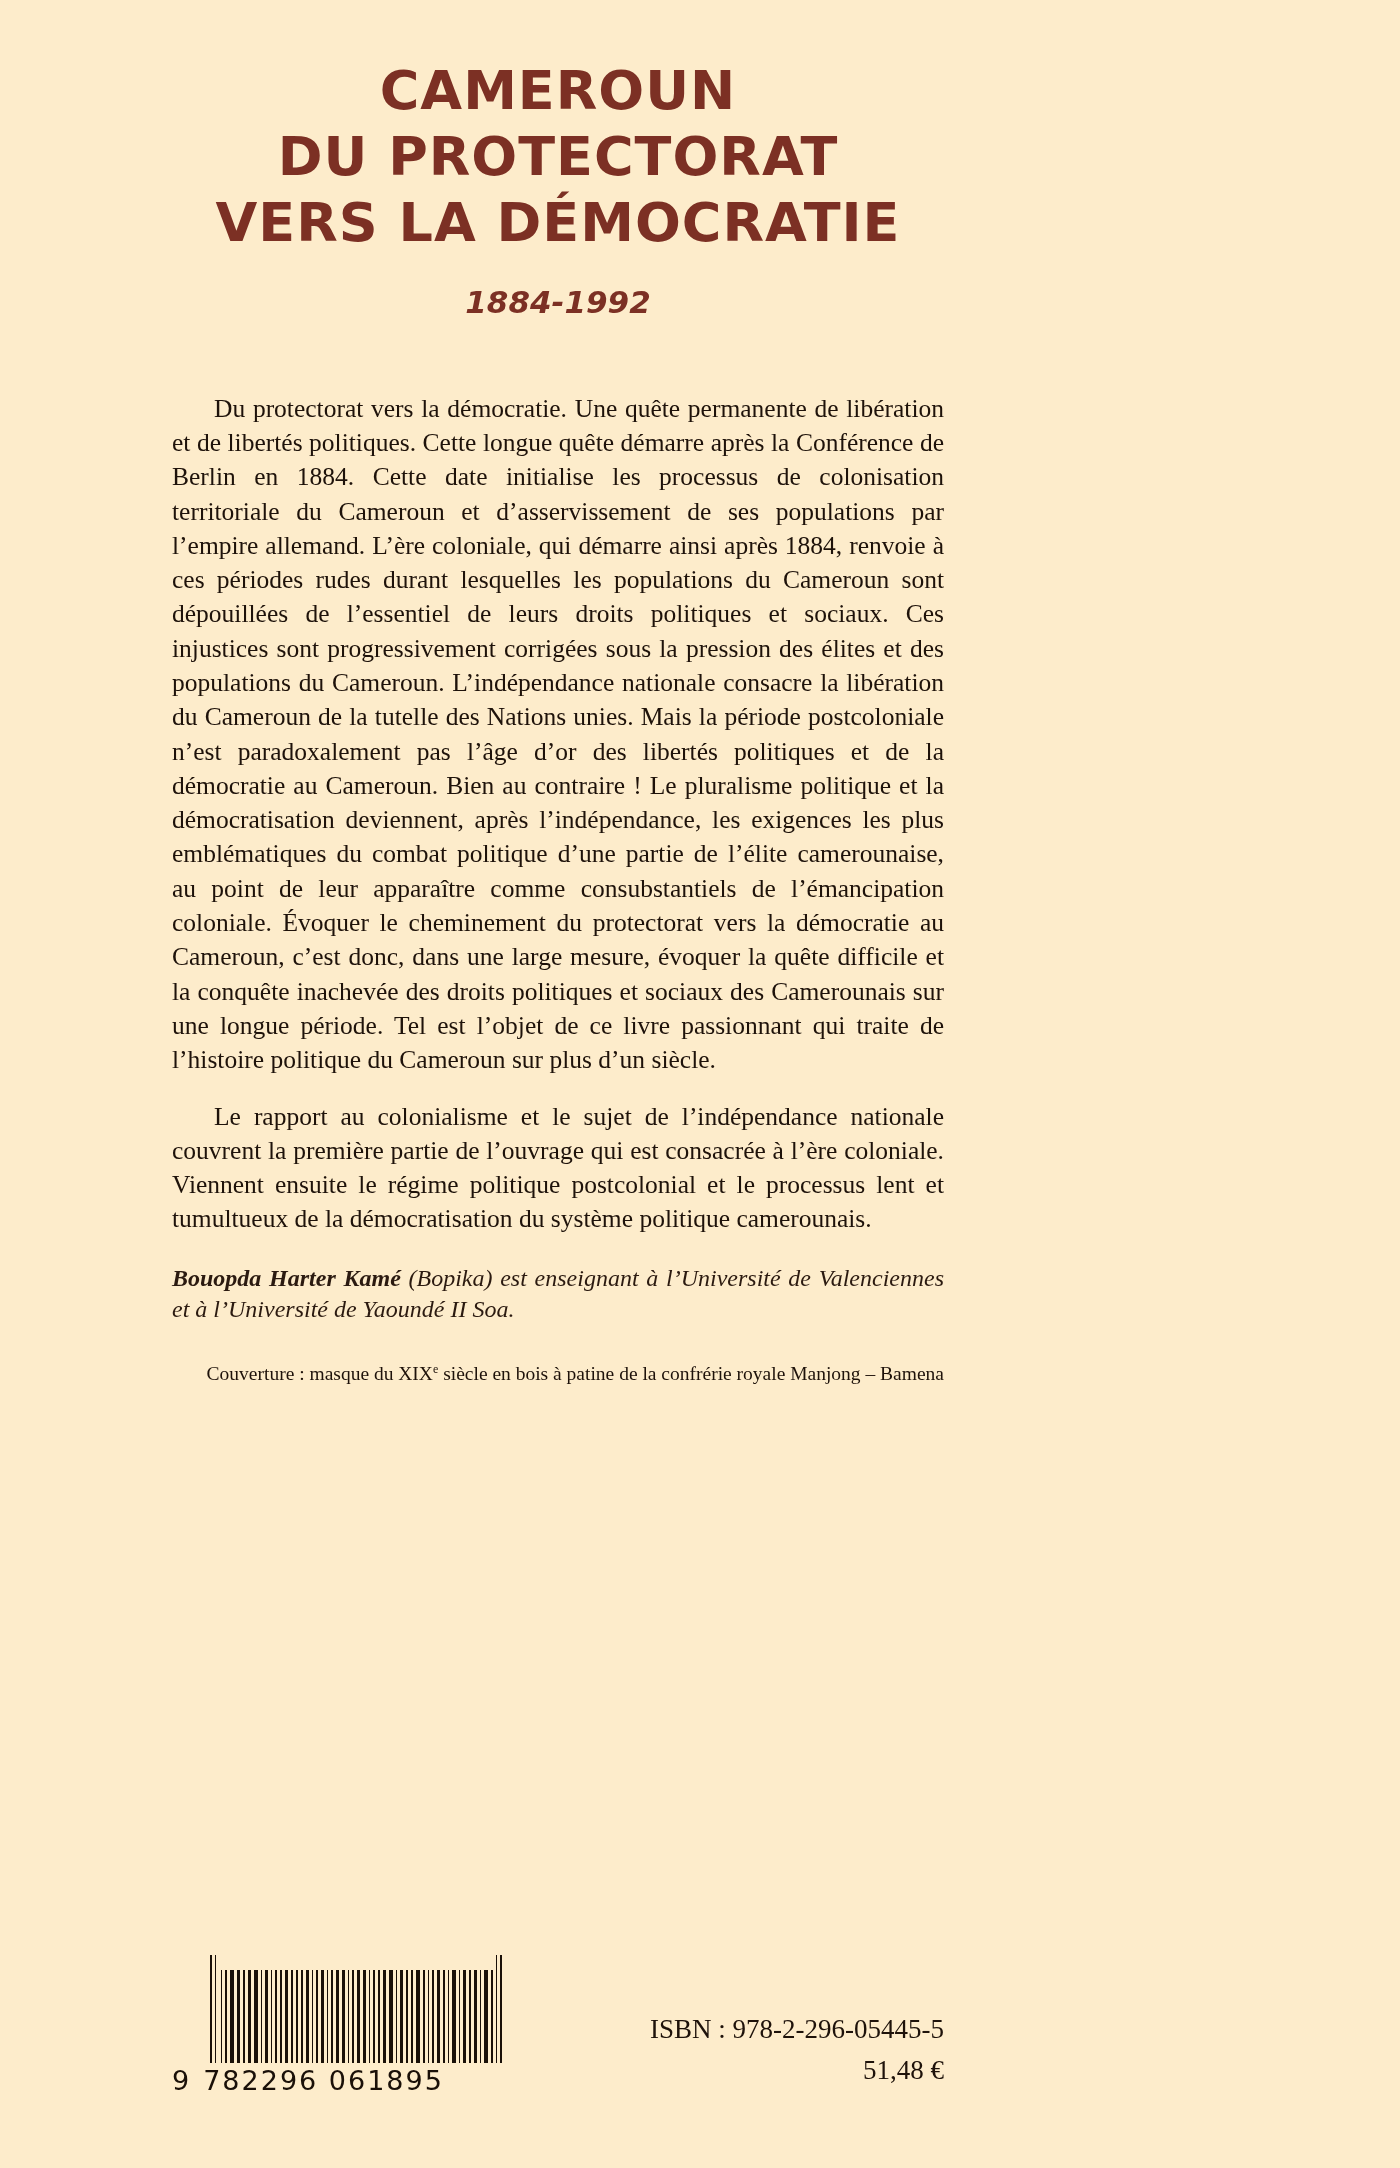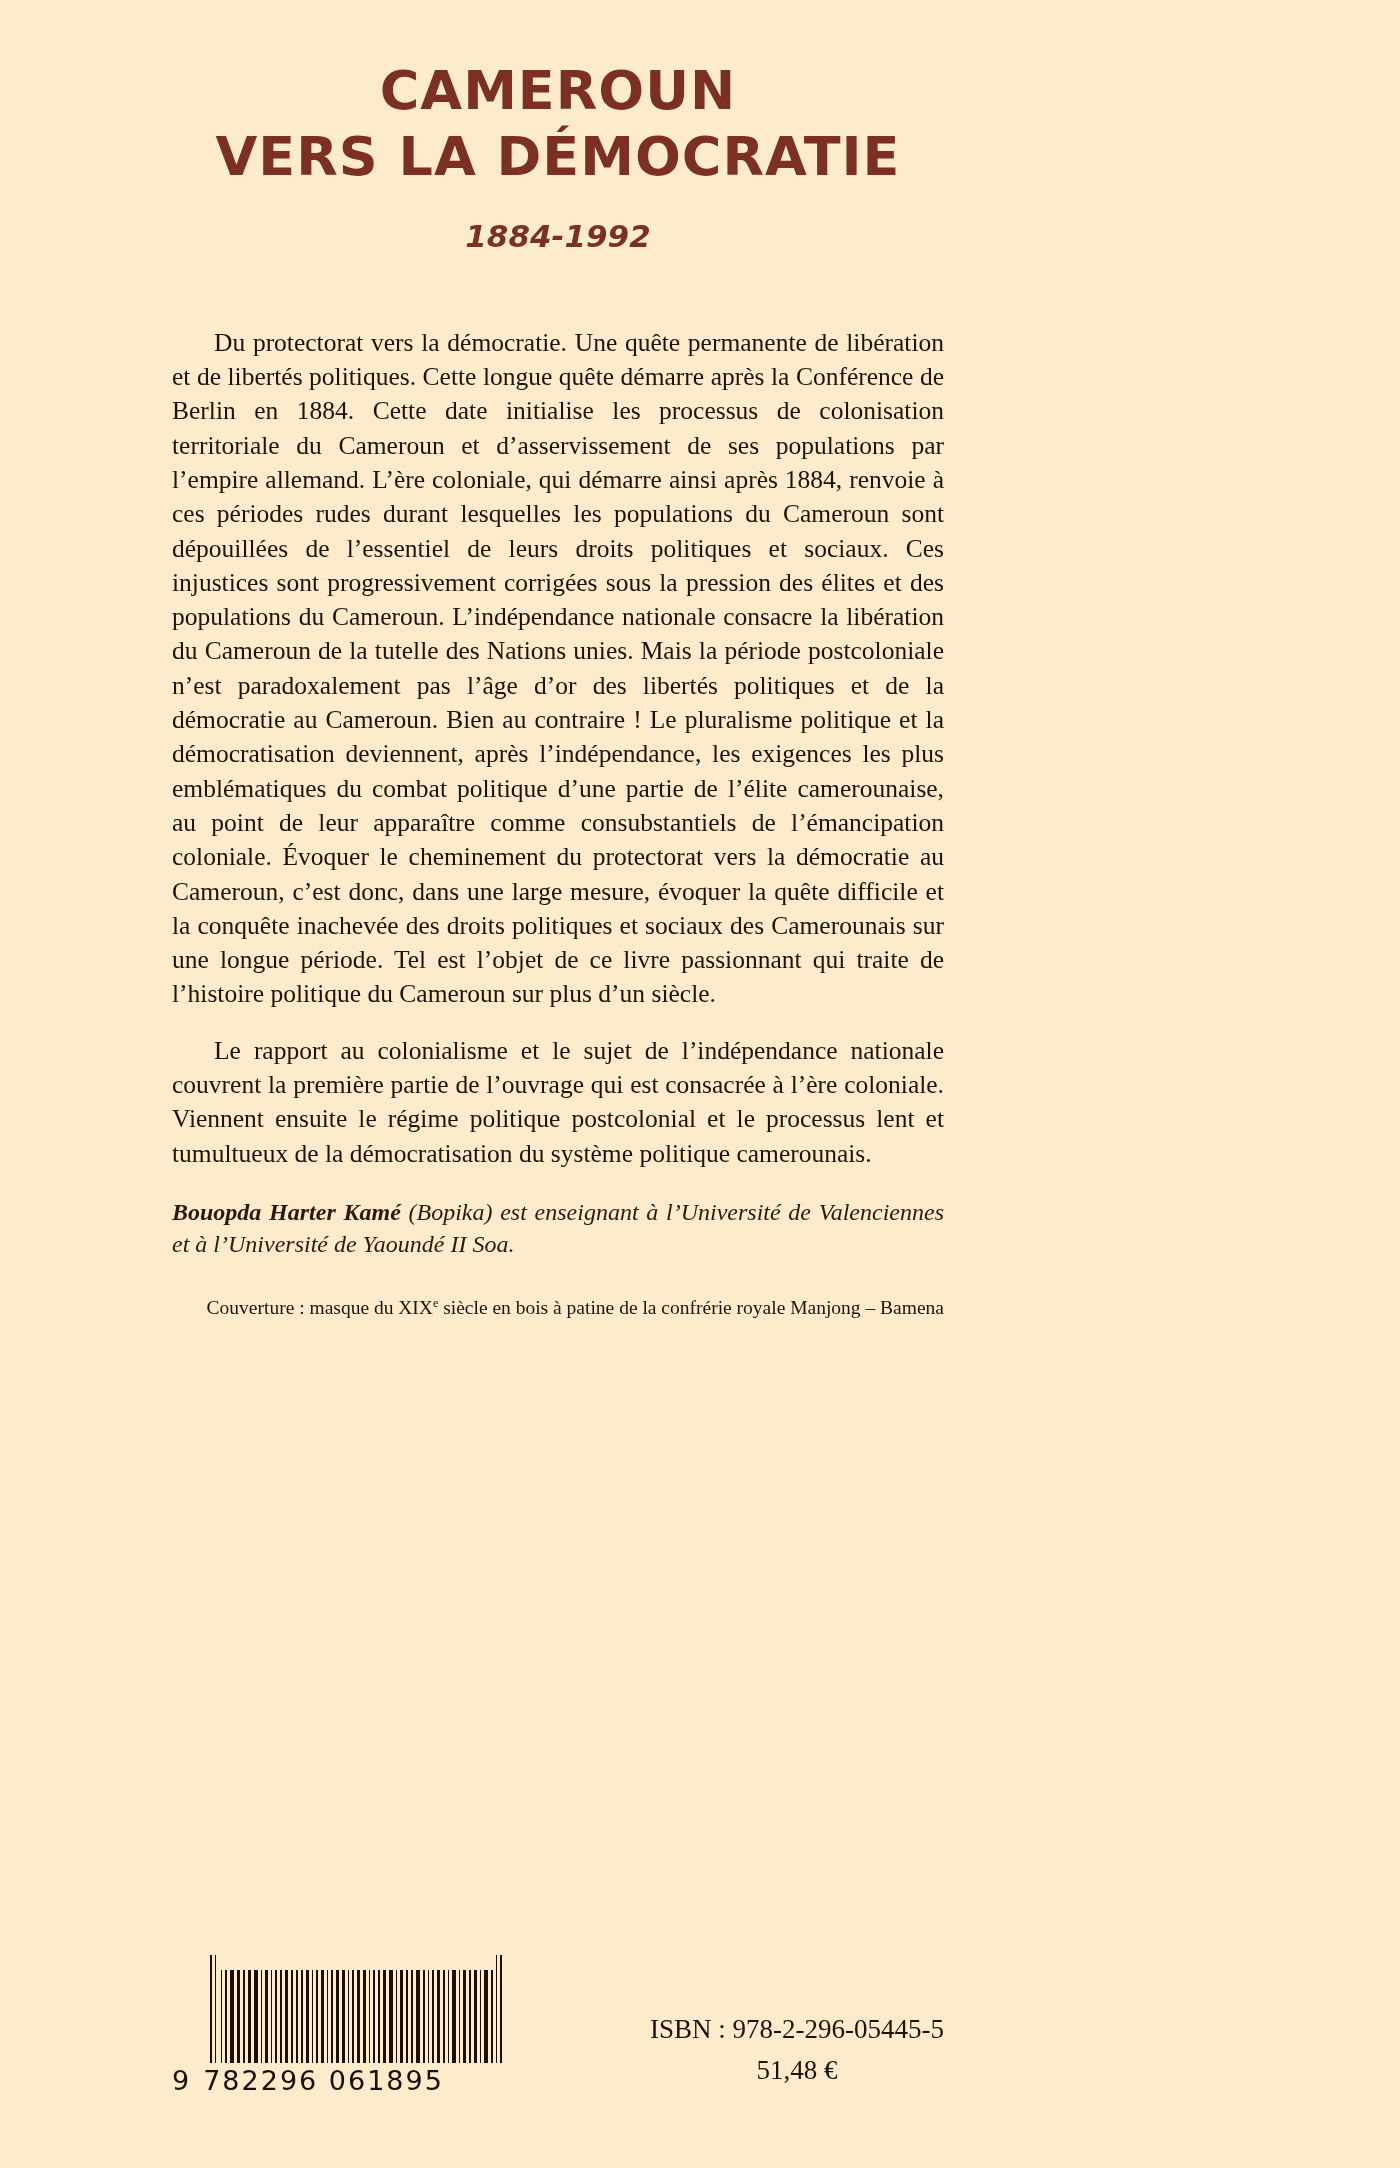--- a/index.html
+++ b/index.html
@@ -108,34 +108,35 @@
     font-family: "DejaVu Sans", sans-serif;
     font-size: 27px;
     letter-spacing: 2px;
     margin-top: 2px;
     color: #1a1008;
   }
   .barcode-digits .lead {
     margin-right: 12px;
   }
   .isbn-block {
-    text-align: center;
+    text-align: right;
     font-size: 27px;
     line-height: 1.5;
     color: #1e120a;
     padding-bottom: 6px;
   }
 </style>
 </head>
 <body>
 
 <div class="page">
 
   <div class="title-block">
     <div class="title-line">CAMEROUN</div>
+    <div class="title-line">DU PROTECTORAT</div>
     <div class="title-line">VERS LA DÉMOCRATIE</div>
     <div class="subtitle">1884-1992</div>
   </div>
 
   <div class="body-copy">
     <p>Du protectorat vers la démocratie. Une quête permanente de libération et de libertés politiques. Cette longue quête démarre après la Conférence de Berlin en 1884. Cette date initialise les processus de colonisation territoriale du Cameroun et d’asservissement de ses populations par l’empire allemand. L’ère coloniale, qui démarre ainsi après 1884, renvoie à ces périodes rudes durant lesquelles les populations du Cameroun sont dépouillées de l’essentiel de leurs droits politiques et sociaux. Ces injustices sont progressivement corrigées sous la pression des élites et des populations du Cameroun. L’indépendance nationale consacre la libération du Cameroun de la tutelle des Nations unies. Mais la période postcoloniale n’est paradoxalement pas l’âge d’or des libertés politiques et de la démocratie au Cameroun. Bien au contraire ! Le pluralisme politique et la démocratisation deviennent, après l’indépendance, les exigences les plus emblématiques du combat politique d’une partie de l’élite camerounaise, au point de leur apparaître comme consubstantiels de l’émancipation coloniale. Évoquer le cheminement du protectorat vers la démocratie au Cameroun, c’est donc, dans une large mesure, évoquer la quête difficile et la conquête inachevée des droits politiques et sociaux des Camerounais sur une longue période. Tel est l’objet de ce livre passionnant qui traite de l’histoire politique du Cameroun sur plus d’un siècle.</p>
     <p>Le rapport au colonialisme et le sujet de l’indépendance nationale couvrent la première partie de l’ouvrage qui est consacrée à l’ère coloniale. Viennent ensuite le régime politique postcolonial et le processus lent et tumultueux de la démocratisation du système politique camerounais.</p>
   </div>
 
   <div class="author-note">

